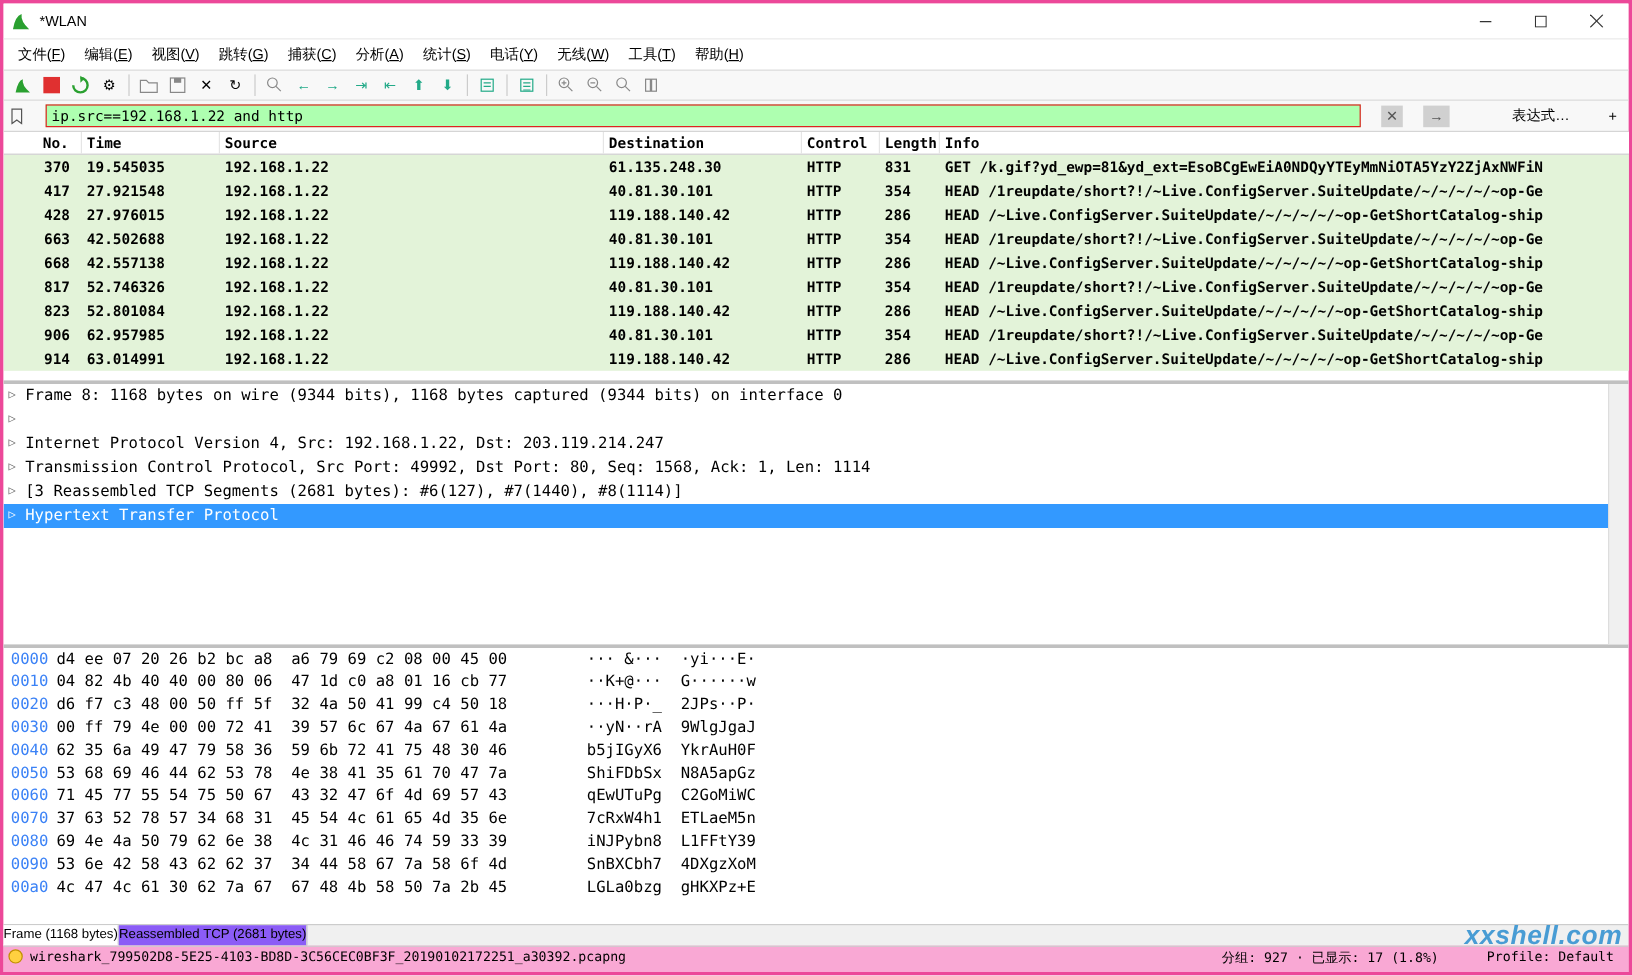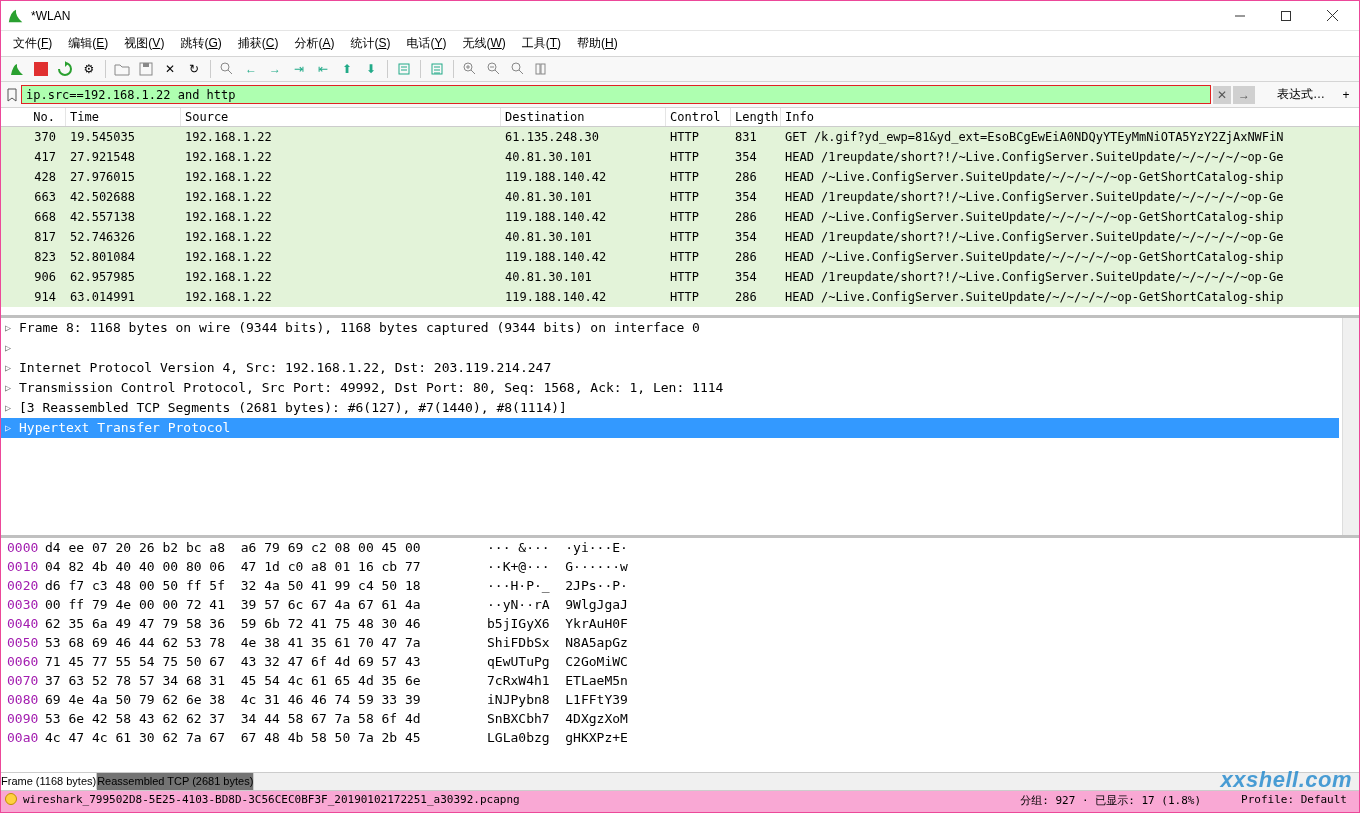--- a/index.html
+++ b/index.html
@@ -1,36 +1,36 @@
 <!DOCTYPE html>
 <html><head>
 <meta charset="utf-8">
 <style>
 * { margin: 0; padding: 0; box-sizing: border-box; }
 body { font-family: "Microsoft YaHei", "SimSun", sans-serif; font-size: 12px; background: #fff; overflow: hidden; }
-.window { width: 1360px; height: 813px; display: flex; flex-direction: column; border: 1px solid #ec4899; }
+.window { width: 1360px; height: 813px; display: flex; flex-direction: column; border: 3px solid #ec4899; }
 .titlebar { height: 30px; display: flex; align-items: center; padding: 0 4px; background: #fff; border-bottom: 1px solid #e5e5e5; }
 .titlebar .sharkfin { width: 18px; height: 18px; margin: 0 6px 0 2px; }
 .titlebar .title { flex: 1; font-size: 12px; }
 .titlebar .wincontrols { display: flex; }
 .titlebar .wincontrols .wc { width: 46px; height: 28px; display: flex; align-items: center; justify-content: center; }
 .menubar { display: flex; padding: 0 4px; background: #fff; font-size: 12px; border-bottom: 1px solid #d5d5d5;}
 .menubar .mi { padding: 4px 8px; }
 .menubar .mi u { text-decoration: underline; }
 .toolbar { display: flex; align-items: center; gap: 4px; padding: 2px 6px; background: #f8f8f8; border-bottom: 1px solid #d5d5d5; }
 .toolbar .tb { width: 20px; height: 20px; display: flex; align-items: center; justify-content: center; border: 1px solid transparent;}
 .toolbar .sep { width: 1px; height: 18px; background: #ccc; margin: 0 2px;}
-.filterbar { display: flex; align-items: center; padding: 2px 4px; background: #f8f8f8; border-bottom: 1px solid #d5d5d5; gap: 2px;}
+.filterbar { display: flex; align-items: center; padding: 2px 4px; background: #f8f8f8; border-bottom: 1px solid #d5d5d5; gap: 17px;}
 .filterbar .bookmark { width: 14px; height: 14px; }
 .filterbar .filterinput { flex: 1; background: #aeffb0; border: 1.5px solid #e02222; padding: 2px 4px; font-family: "SimSun", monospace; font-size: 12px; outline: none; height: 19px;}
 .filterbar .clearx { width: 18px; height: 18px; background: #d0d0d0; display:flex;align-items:center;justify-content:center; color:#555;}
 .filterbar .arrow { width: 22px; height: 18px; background: #d0d0d0; display:flex;align-items:center;justify-content:center; color:#555;}
 .filterbar .exprbtn { padding: 2px 6px; margin: 0 4px; font-size: 12px;}
 .filterbar .plus { width: 18px; height: 18px; display:flex;align-items:center;justify-content:center;}
-.packetlist { position: relative; height: 210px; border-bottom: 3px solid #c0c0c0; overflow: hidden; background: #fff;}
+.packetlist { position: relative; height: 210px; border-bottom: 3px solid #c0c0c0; overflow: hidden; background: #fff; font-weight: bold;}
 .packetlist-inner { overflow-x: scroll; overflow-y: hidden; height: 100%; }
 .plhead { display: flex; background: #fff; border-bottom: 1px solid #ccc; font-size: 12px; font-family: "SimSun", monospace; position: sticky; top:0; width: 1360px;}
 .plhead div { padding: 2px 4px; border-right: 1px solid #e5e5e5; white-space: nowrap; overflow: hidden;}
 .plrows { background: #e3f3d9; }
 .plrow { display: flex; font-family: "Consolas","SimSun", monospace; font-size: 12px; line-height: 20px; width: 1360px; white-space: nowrap;}
 .plrow div { padding: 0 4px; white-space: nowrap; overflow: hidden;}
 .col-no { width: 65px; text-align: right; padding-right: 10px !important;}
 .col-time { width: 115px; }
 .col-src { width: 320px; }
 .col-dst { width: 165px; }
@@ -38,21 +38,21 @@
 .col-len { width: 50px; text-align: left;}
 .col-info { flex: 1; }
 .details { height: 220px; overflow: auto; font-family: "Consolas","SimSun", monospace; font-size: 13px; border-bottom: 3px solid #c0c0c0; background: #fff; position:relative;}
 .details-inner { width: 1338px; }
 .details .drow { display: flex; align-items: center; line-height: 20px; padding-left: 4px;}
 .details .drow .caret { width: 14px; color: #666; font-size: 10px;}
 .details .drow.selected { background: #3399ff; color: #fff;}
 .details .drow.selected .caret { color: #fff;}
 .hexdump { flex: 1; overflow-y: scroll; font-family: "Consolas","SimSun", monospace; font-size: 13px; background: #fff;}
 .hexdump .hrow { display: flex; line-height: 19px; white-space: pre;}
-.hexdump .offset { width: 44px; color: #a21caf; padding-left: 6px;}
+.hexdump .offset { width: 44px; color: #3b82f6; padding-left: 6px;}
 .hexdump .hex { width: 430px; }
 .hexdump .ascii { margin-left: 12px; }
 .bottomtabs { display: flex; background: #f0f0f0; border-top: 1px solid #ccc; font-size: 11px;}
 .bottomtabs .bt { padding: 2px 0; border-right: 1px solid #ccc; background: #fff;}
 .bottomtabs .bt:first-child { background: #fff; border-bottom: 1px solid #fff;}
 .statusbar { display: flex; padding: 2px 4px; background: #f9a8d4; border-top: 1px solid #ccc; font-size: 11px; height: 22px; font-family: "SimSun", monospace;}
 .statusbar .circle { width: 12px; height: 12px; border-radius: 50%; background: #ffd040; border: 1px solid #c09000; margin-right: 6px;}
 .statusbar .left { flex: 1; }
 .statusbar .mid {}
 .statusbar .right { margin-left: 40px; margin-right: 8px;}
@@ -341,21 +341,21 @@
       <div class="hrow"><span class="offset">0050</span><span class="hex">53 68 69 46 44 62 53 78  4e 38 41 35 61 70 47 7a</span><span class="ascii">ShiFDbSx  N8A5apGz</span></div>
       <div class="hrow"><span class="offset">0060</span><span class="hex">71 45 77 55 54 75 50 67  43 32 47 6f 4d 69 57 43</span><span class="ascii">qEwUTuPg  C2GoMiWC</span></div>
       <div class="hrow"><span class="offset">0070</span><span class="hex">37 63 52 78 57 34 68 31  45 54 4c 61 65 4d 35 6e</span><span class="ascii">7cRxW4h1  ETLaeM5n</span></div>
       <div class="hrow"><span class="offset">0080</span><span class="hex">69 4e 4a 50 79 62 6e 38  4c 31 46 46 74 59 33 39</span><span class="ascii">iNJPybn8  L1FFtY39</span></div>
       <div class="hrow"><span class="offset">0090</span><span class="hex">53 6e 42 58 43 62 62 37  34 44 58 67 7a 58 6f 4d</span><span class="ascii">SnBXCbh7  4DXgzXoM</span></div>
       <div class="hrow"><span class="offset">00a0</span><span class="hex">4c 47 4c 61 30 62 7a 67  67 48 4b 58 50 7a 2b 45</span><span class="ascii">LGLa0bzg  gHKXPz+E</span></div>
     </div>
 
   <div class="bottomtabs" id="btabs">
       <div class="bt">Frame (1168 bytes)</div>
-      <div class="bt" style="background: #737373;">Reassembled TCP (2681 bytes)</div>
+      <div class="bt" style="background: #8b5cf6;">Reassembled TCP (2681 bytes)</div>
     </div>
 
   <div class="statusbar">
     <div class="circle"></div>
     <span class="left">wireshark_799502D8-5E25-4103-BD8D-3C56CEC0BF3F_20190102172251_a30392.pcapng</span>
     <span class="mid">分组: 927 · 已显示: 17 (1.8%)</span>
     <span class="right">Profile: Default</span>
   </div>
 </div>
 

